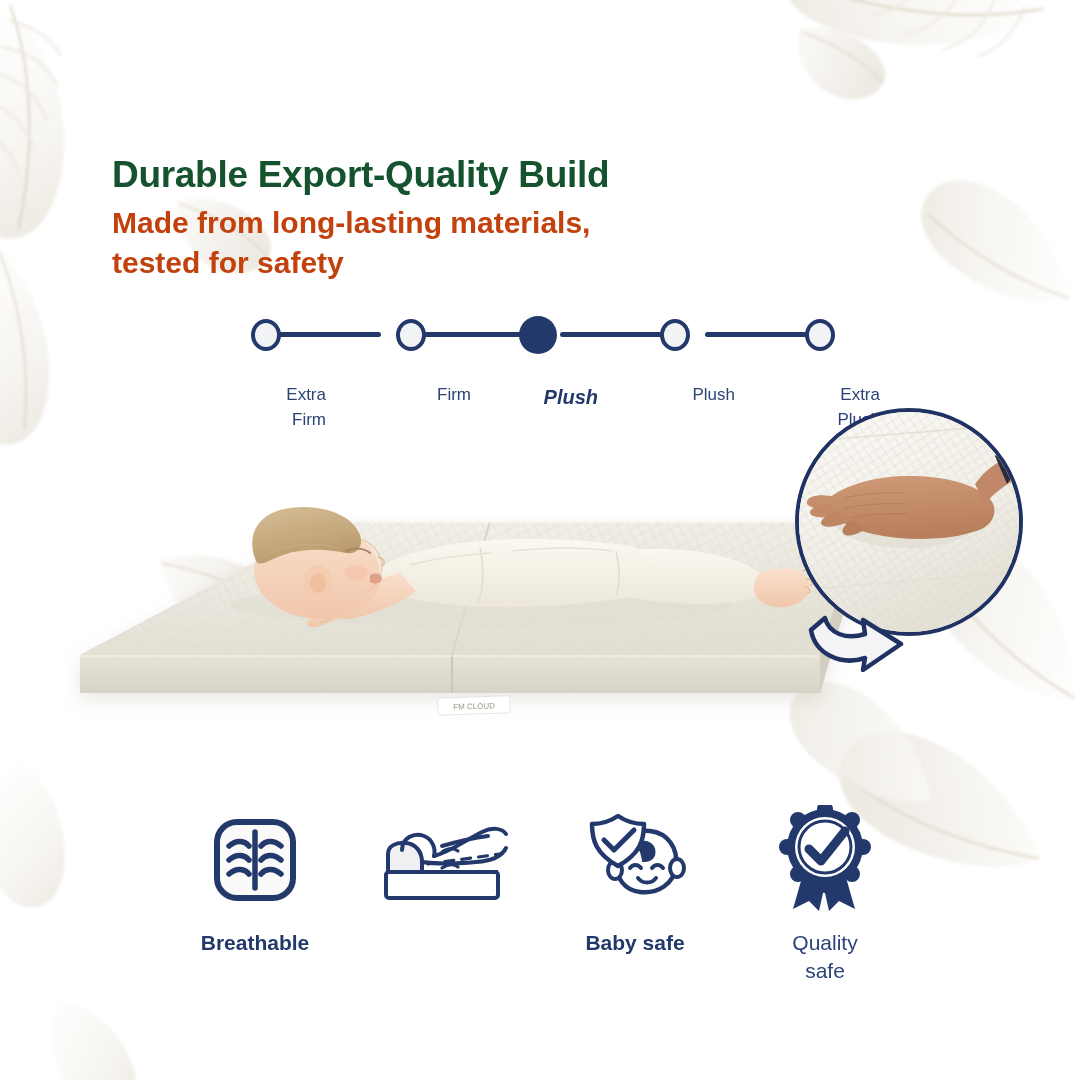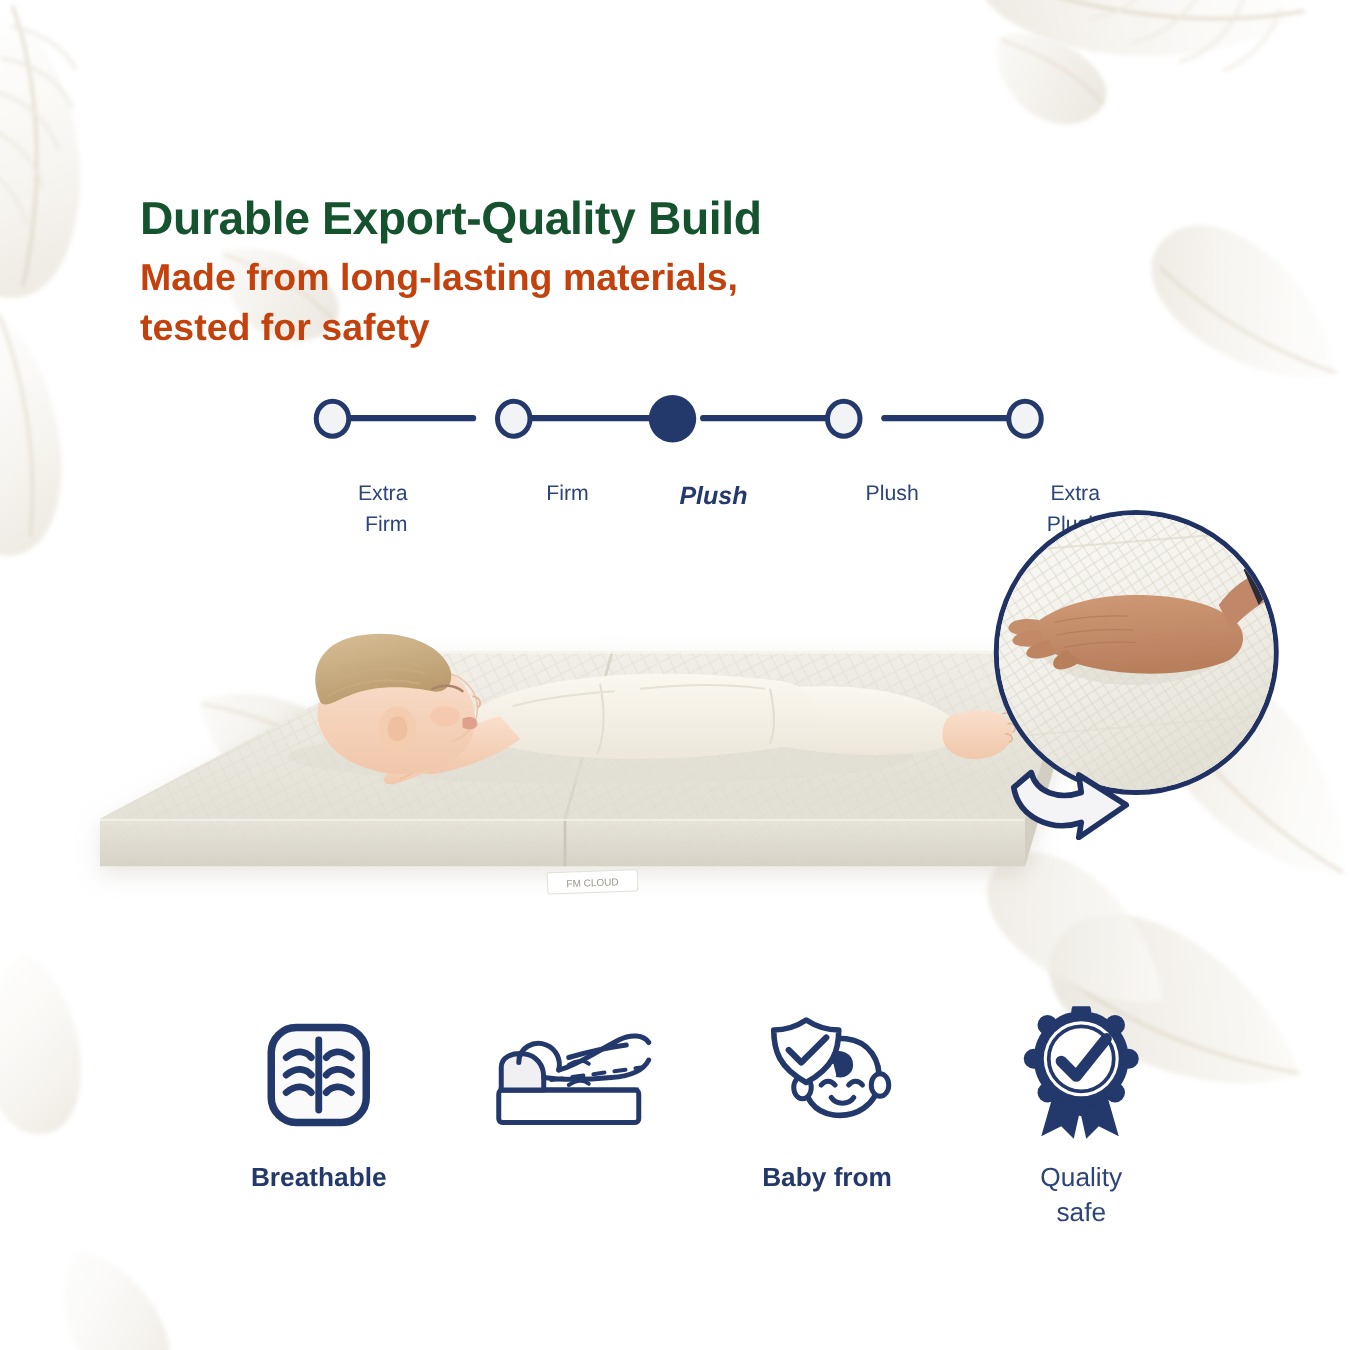--- a/index.html
+++ b/index.html
@@ -150,21 +150,20 @@
   }
 
   
   .features {
     position: absolute;
     left: 160px;
     top: 805px;
     width: 800px;
     height: 220px;
     display: flex;
-    justify-content: space-between;
     align-items: flex-start;
     z-index: 6;
   }
   .feature {
     width: 190px;
     display: flex;
     flex-direction: column;
     align-items: center;
   }
   .feature-icon {
@@ -521,21 +520,21 @@
           <path d="M72,58 C75,54 80,54 83,58" fill="none" stroke="#23386b" stroke-width="4" stroke-linecap="round"></path>
 
           <path d="M58,68 C62,74 72,74 76,68" fill="none" stroke="#23386b" stroke-width="4" stroke-linecap="round"></path>
 
           <path d="M12,14 C22,14 32,10 38,6 C44,10 54,14 64,14
                    C64,30 60,44 38,56 C16,44 12,30 12,14 Z" fill="#ffffff" stroke="#23386b" stroke-width="4.5" stroke-linejoin="round"></path>
 
           <path d="M24,30 L34,40 L54,20" fill="none" stroke="#23386b" stroke-width="5" stroke-linecap="round" stroke-linejoin="round"></path>
         </svg>
       </div>
-      <div class="feature-label">Baby from</div>
+      <div class="feature-label">Baby safe</div>
     </div>
 
     <div class="feature">
       <div class="feature-icon">
         <svg width="100" height="110" viewBox="0 0 100 110">
 
           <path d="M30,62 L18,104 L34,96 L44,106 L52,70 Z" fill="#23386b"></path>
           <path d="M68,62 L80,104 L64,96 L54,106 L46,70 Z" fill="#23386b"></path>
 
           <g fill="#23386b">

